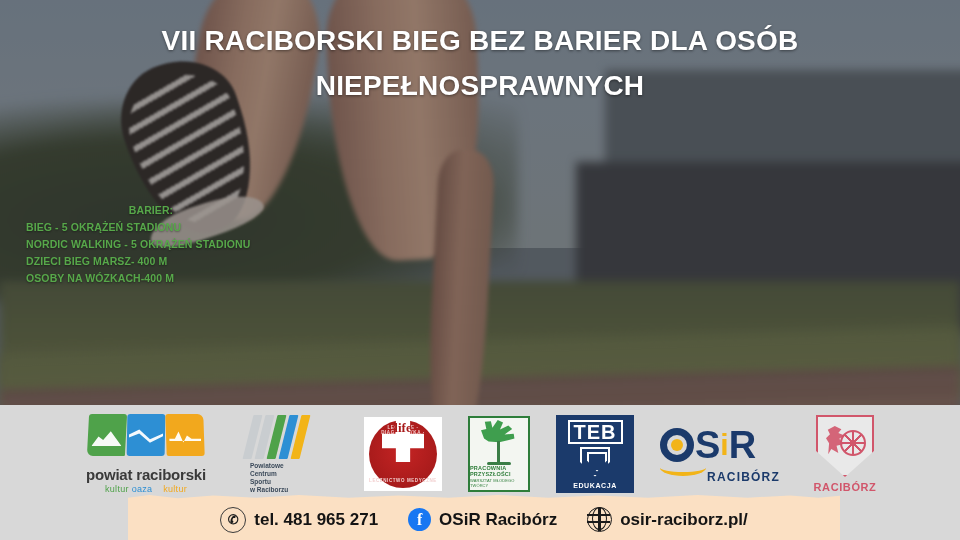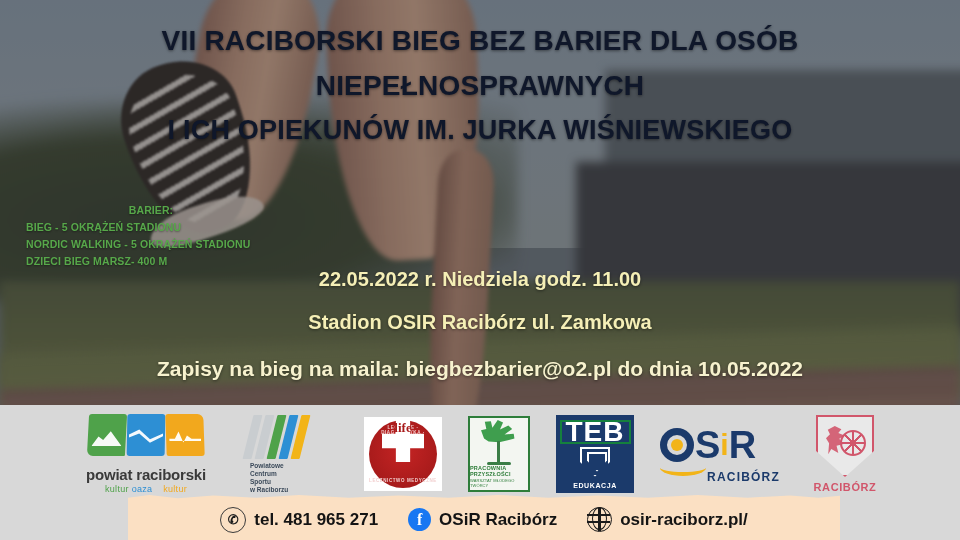--- a/index.html
+++ b/index.html
@@ -138,21 +138,21 @@
     position: absolute;
     inset: 0;
     background: rgba(48, 42, 46, 0.42);
   }
 
   
   .title {
     position: absolute;
     left: 0; top: 18px; width: 100%;
     text-align: center;
-    color: #0f172a;
+    color: #ffffff;
     font-size: 28px;
     font-weight: bold;
     line-height: 45px;
     letter-spacing: .2px;
     text-shadow: 0 1px 3px rgba(0,0,0,.45);
   }
   .title .l3 { font-size: 27px; }
 
   
   .dystans {
@@ -287,22 +287,22 @@
   .tree-txt1 { font-size: 5.5px; font-weight:bold; color:#2e7d3a; letter-spacing:.2px; }
   .tree-txt2 { font-size: 4px; color:#2e7d3a; letter-spacing:.1px; margin-top:1px; }
 
   
   .lg-teb {
     width: 78px; height: 78px; background: #1b3a6b;
     display:flex; flex-direction:column; align-items:center; justify-content:center;
     color:#fff;
   }
   .teb-word {
-    font-size: 28px; font-weight: bold; letter-spacing: 1px;
-    border: 2px solid #15803d; padding: 0 4px; line-height: 20px;
+    font-size: 20px; font-weight: bold; letter-spacing: 1px;
+    border: 2px solid #ffffff; padding: 0 4px; line-height: 20px;
   }
   .teb-shield {
     width: 30px; height: 30px; margin-top: 3px; position: relative;
   }
   .teb-shield::before {
     content:""; position:absolute; inset:0;
     border: 2px solid #fff;
     clip-path: polygon(0 0, 100% 0, 100% 52%, 50% 100%, 0 52%);
   }
   .teb-shield::after {
@@ -436,35 +436,30 @@
       <div class="shoe-body"></div>
       <div class="shoe-stripes"></div>
       <div class="shoe-sole"></div>
     </div>
     <div class="veil"></div>
   </div>
 
   <div class="title">
     <div class="l1">VII RACIBORSKI BIEG BEZ BARIER DLA OSÓB</div>
     <div class="l2">NIEPEŁNOSPRAWNYCH</div>
-    <div class="l3">I ICH OPIEKUNÓW IM. JURKA WIŚNIEWSKIEGO</div>
   </div>
 
   <div class="dystans">
     <span class="head">BARIER:</span>
     <div>BIEG - 5 OKRĄŻEŃ STADIONU</div>
     <div>NORDIC WALKING - 5 OKRĄŻEŃ STADIONU</div>
     <div>DZIECI BIEG MARSZ- 400 M</div>
+    <div>OSOBY NA WÓZKACH-400 M</div>
   </div>
 
-  <div class="info">
-    <div class="line1">22.05.2022 r. Niedziela godz. 11.00</div>
-    <div class="line2">Stadion OSIR Racibórz ul. Zamkowa</div>
-    <div class="line3">Zapisy na bieg na maila: biegbezbarier@o2.pl do dnia 10.05.2022</div>
-  </div>
 
   <div class="logostrip">
     <div class="logos">
 
       <div class="logo lg-powiat">
         <div class="pw-tiles">
           <div class="pw-t pw-g"></div>
           <div class="pw-t pw-b"></div>
           <div class="pw-t pw-o"></div>
         </div>

